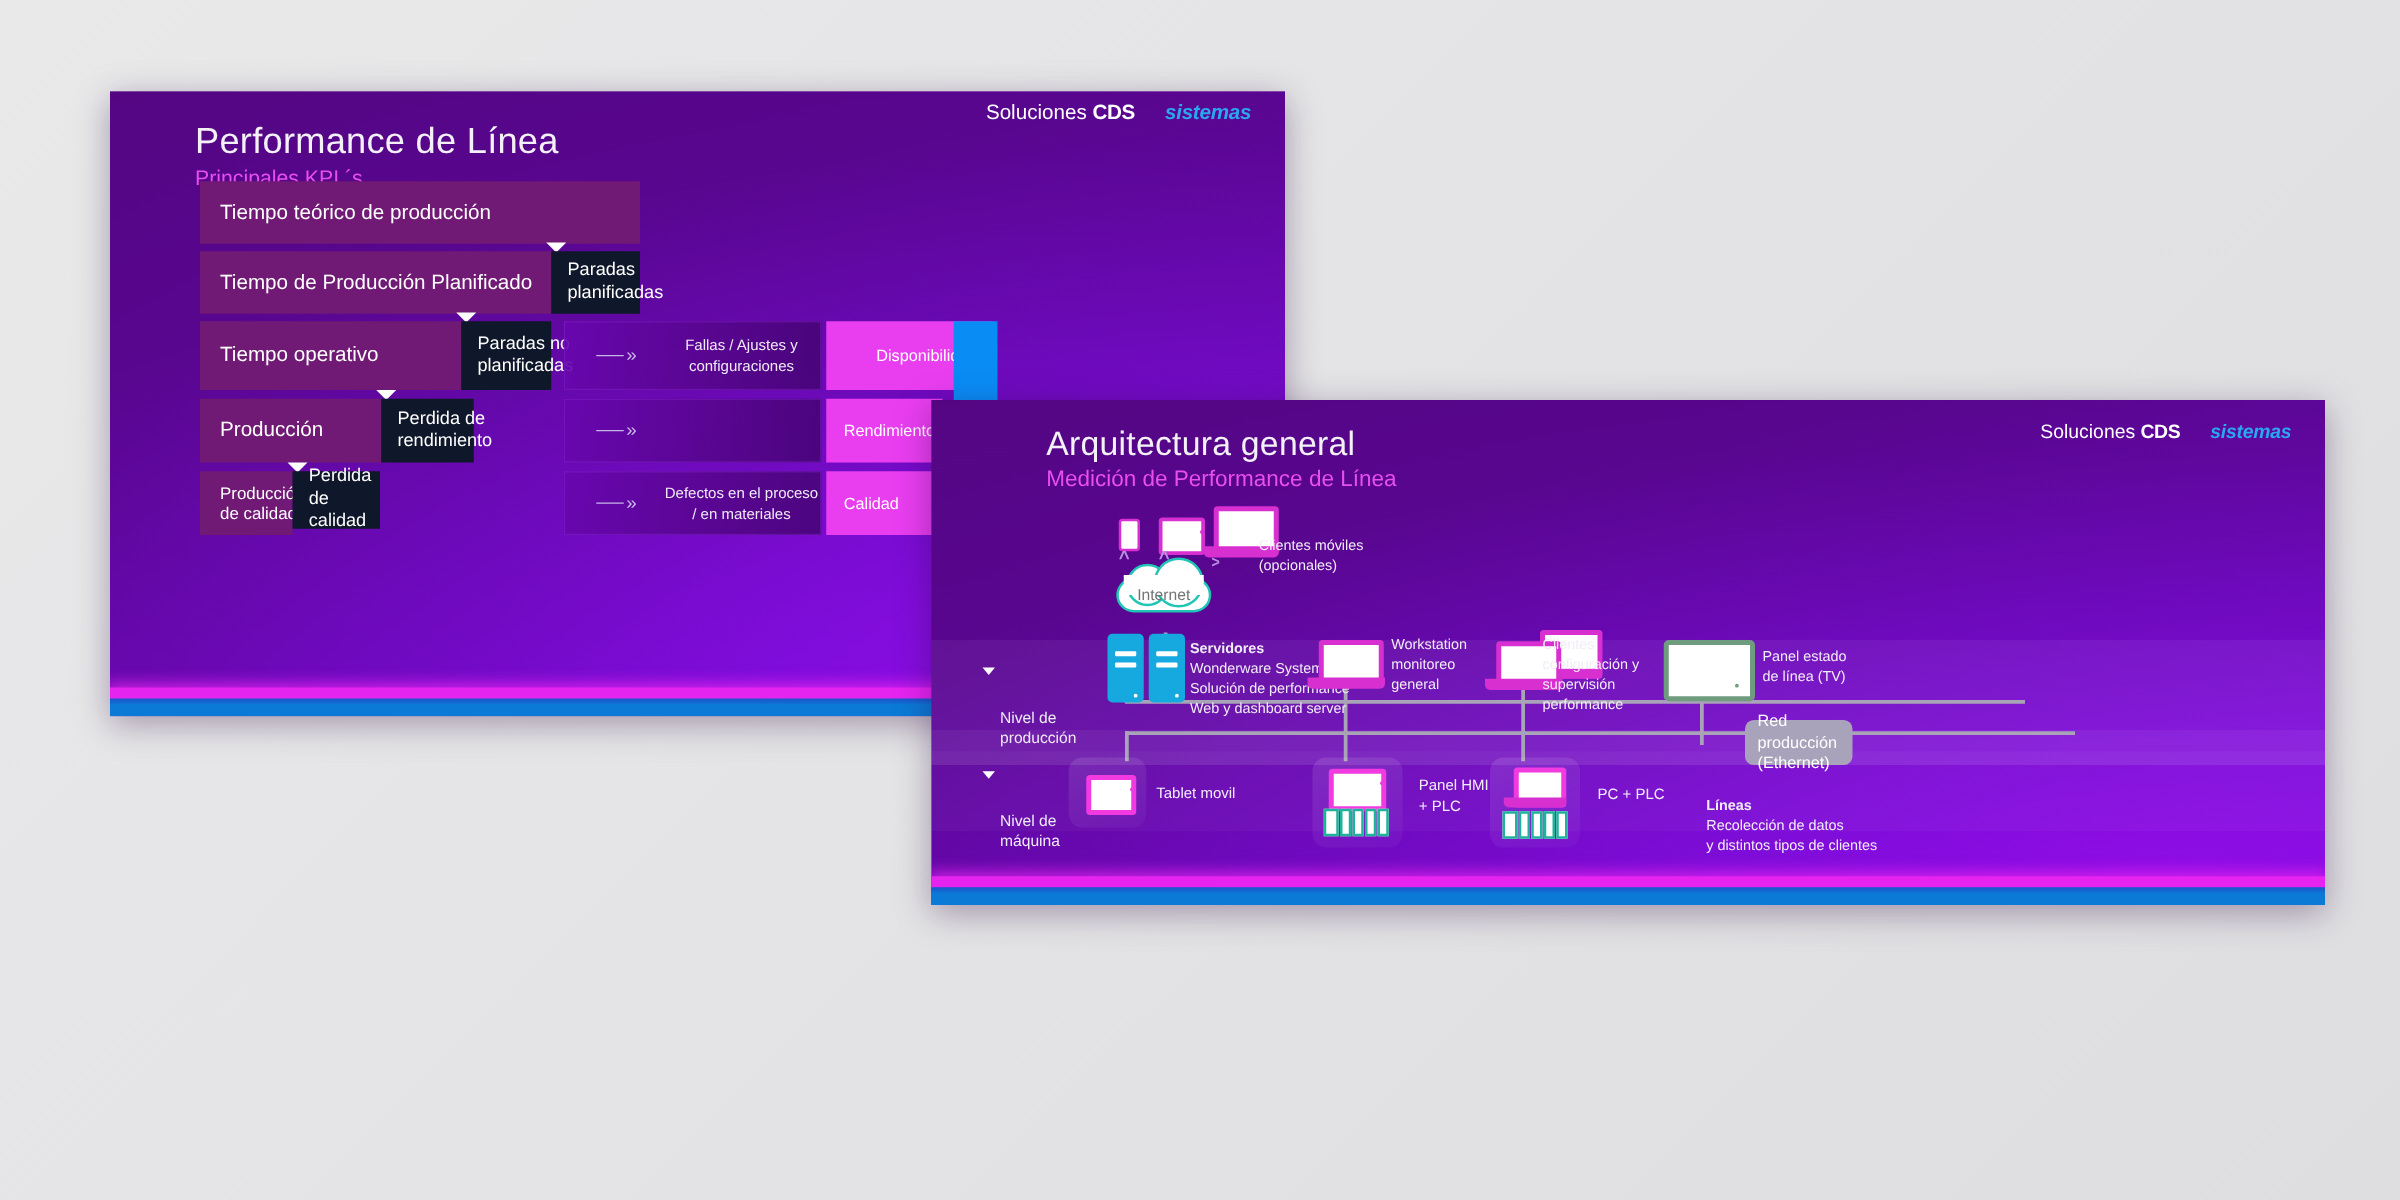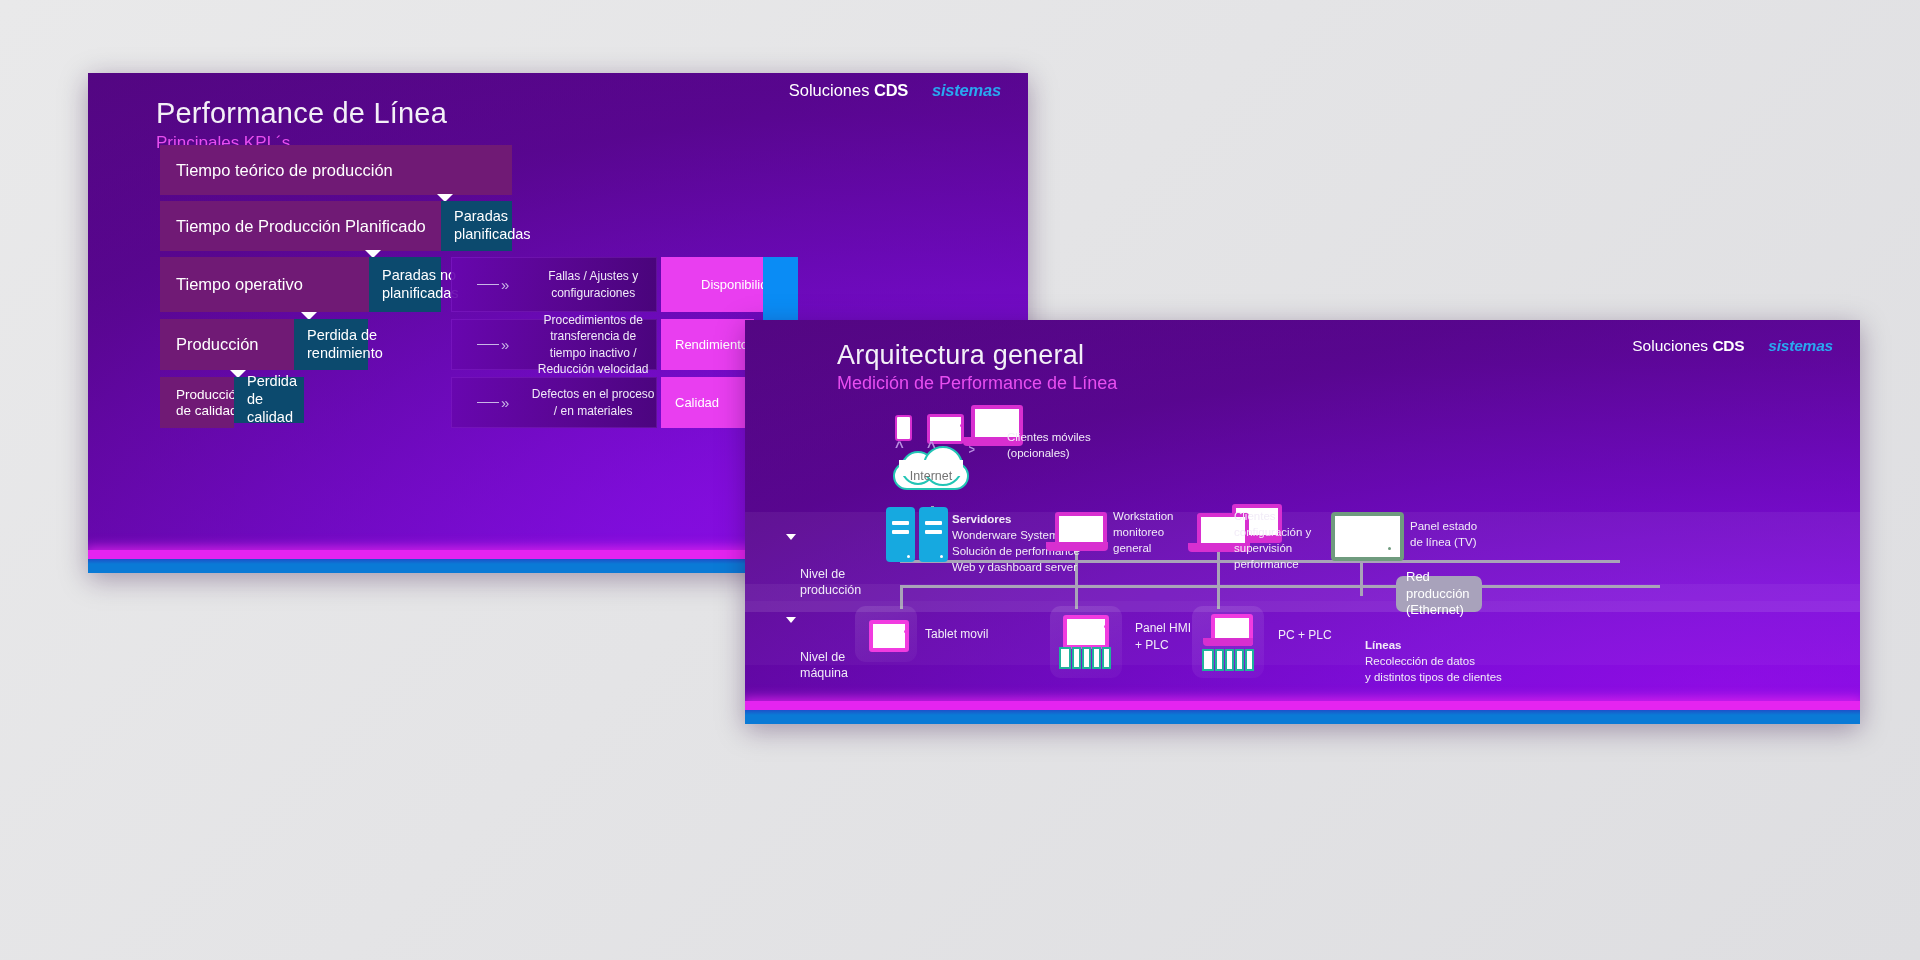--- a/index.html
+++ b/index.html
@@ -34,21 +34,21 @@
   .hd-sub{color:#e84ef0;font-weight:400;}
   .logo{color:#ffffff;white-space:nowrap;}
   .logo b{font-weight:700;letter-spacing:-.3px;}
   .logo i{color:#29a8f0;font-style:italic;font-weight:700;letter-spacing:-.2px;padding-left:24px;}
 
   
   #slide1{left:88px;top:73px;width:940px;height:500px;}
   .bar{position:absolute;display:flex;align-items:center;box-sizing:border-box;color:#fff;}
   .bar-blue{background:#701a75;}
   .bar-blue-lbl{padding-left:16px;font-size:16.5px;line-height:1.15;}
-  .bar-pink{background:#0c4a6e;}
+  .bar-pink{background:#0f172a;}
   .bar-pink-lbl{padding-left:13px;font-size:14.5px;line-height:1.22;}
   .tri{position:absolute;width:0;height:0;border-left:8px solid transparent;border-right:8px solid transparent;border-top:8px solid #fff;}
   .panel{position:absolute;display:flex;align-items:center;
      background:linear-gradient(100deg,rgba(104,6,175,.92) 0%,rgba(86,5,140,.85) 55%,rgba(66,3,110,.82) 100%);
      box-shadow:0 0 0 1px rgba(160,60,230,.25) inset;}
   .panel .arrow{flex:0 0 auto;margin-left:26px;display:flex;align-items:center;color:#c9b8e6;font-size:13px;}
   .panel .arrow .ln{display:inline-block;width:22px;height:1.6px;background:#c8b6e6;margin-right:2px;}
   .panel .arrow .gg{font-size:15px;line-height:1;letter-spacing:-2px;}
   .panel .ptxt{margin-left:22px;color:#f0eaf8;font-size:12px;line-height:1.35;text-align:center;}
   .kpibox{position:absolute;background:#e93ef0;display:flex;align-items:center;color:#fff;font-size:13px;}
@@ -123,31 +123,29 @@
       <span class="ptxt wrap">Fallas / Ajustes y configuraciones</span>
     </div>
     <div class="kpibox" style="left:573px;top:184px;width:107px;height:55px;padding-left:26px;">
       <span>Disponibilidad</span>
     </div>
 
     <div class="tri" style="left:213px;top:239px;"></div>
     <div class="bar bar-blue" style="left:72px;top:246px;width:145px;height:51px;">
       <span class="bar-blue-lbl">Producción</span>
     </div>
-    <div class="bar bar-pink" style="left:206px;top:246px;width:74px;height:51px;">
+    <div class="bar bar-pink" style="left:217px;top:246px;width:74px;height:51px;">
       <span class="bar-pink-lbl wrap" style="white-space: pre-line;">Perdida de
 rendimiento</span>
     </div>
     <div class="panel" style="left:363px;top:246px;width:206px;height:51px;">
       <span class="arrow">
           <span class="ln"></span>
           <span class="gg">»</span>
         </span>
-      <span class="ptxt wrap" style="white-space: pre-line;">Procedimientos de transferencia de
-tiempo inactivo / Reducción velocidad</span>
     </div>
     <div class="kpibox" style="left:573px;top:246px;width:93px;height:51px;">
       <span>Rendimiento</span>
     </div>
 
     <div class="tri" style="left:142px;top:297px;"></div>
     <div class="bar bar-blue" style="left:72px;top:304px;width:74px;height:51px;">
       <span class="bar-blue-lbl wrap" style="font-size: 13.5px; white-space: pre-line;">Producción
 de calidad</span>
     </div>

